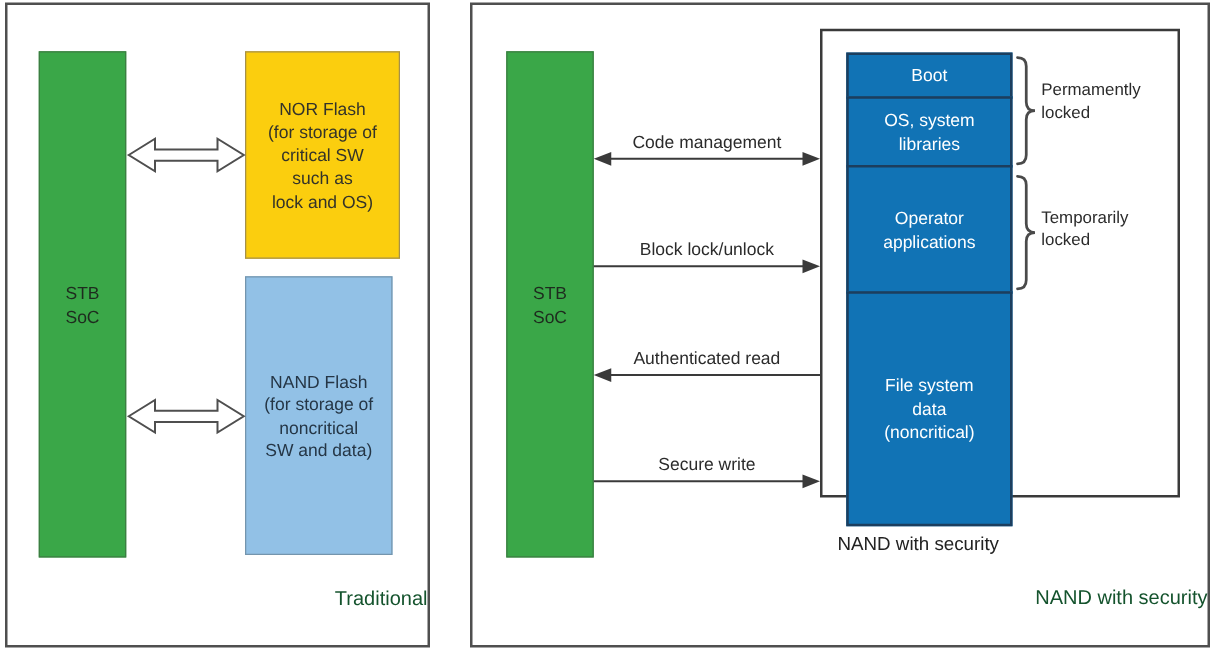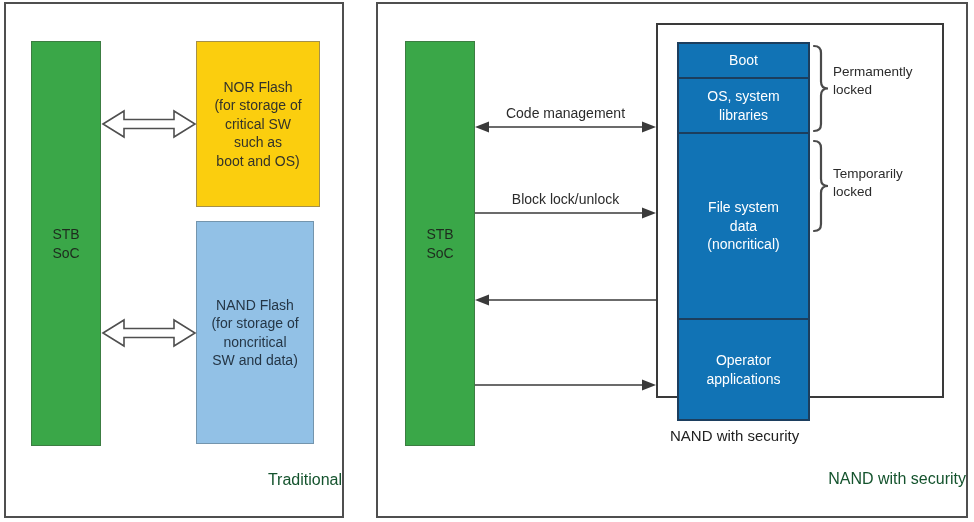--- a/index.html
+++ b/index.html
@@ -72,21 +72,21 @@
     <div class="box gbox" style="left:25px;top:37px;width:70px;height:405px">
       <span class="pre">STB
 SoC</span>
     </div>
 
     <div class="box ybox" style="left:190px;top:37px;width:124px;height:166px">
       <span class="pre">NOR Flash
 (for storage of
 critical SW
 such as
-boot and OS)</span>
+lock and OS)</span>
     </div>
 
     <div class="box lbbox" style="left:190px;top:217px;width:118px;height:223px">
       <span class="pre">NAND Flash
 (for storage of
 noncritical
 SW and data)</span>
     </div>
 
     <svg class="overlay" viewBox="0 0 336 512">
@@ -107,28 +107,28 @@
 
     <div class="inner-box">
       <div class="seg-stack">
         <div class="segment" style="height:37px">
           <span class="pre">Boot</span>
         </div>
         <div class="segment" style="height:57px">
           <span class="pre">OS, system
 libraries</span>
         </div>
+        <div class="segment" style="height:103px">
+          <span class="pre">Operator
+applications</span>
+        </div>
         <div class="segment" style="height:188px">
           <span class="pre">File system
 data
 (noncritical)</span>
-        </div>
-        <div class="segment" style="height:103px">
-          <span class="pre">Operator
-applications</span>
         </div>
       </div>
       <div class="inner-label">NAND with security</div>
     </div>
 
     <svg class="overlay" viewBox="0 0 588 512">
 
       <line class="aline" x1="109" y1="123" x2="266" y2="123"></line>
       <polygon class="ahead" points="97,123 111,117.5 111,128.5"></polygon>
       <polygon class="ahead" points="278,123 264,117.5 264,128.5"></polygon>
@@ -142,20 +142,22 @@
       <line class="aline" x1="97" y1="381" x2="266" y2="381"></line>
       <polygon class="ahead" points="278,381 264,375.5 264,386.5"></polygon>
 
       <path class="brace" d="M 436,42 Q 443,42 443,49 L 443,77.5 Q 443,84.5 450,84.5 Q 443,84.5 443,91.5 L 443,120 Q 443,127 436,127"></path>
 
       <path class="brace" d="M 436,137 Q 443,137 443,144 L 443,175 Q 443,182 450,182 Q 443,182 443,189 L 443,220 Q 443,227 436,227"></path>
     </svg>
 
     <div class="arrow-label" style="top:187px">Block lock/unlock</div>
     <div class="arrow-label" style="top:101px">Code management</div>
+    <div class="arrow-label" style="top:274px">Authenticated read</div>
+    <div class="arrow-label" style="top:359px">Secure write</div>
 
     <div class="lock-label pre" style="top:59px">Permamently
 locked</div>
     <div class="lock-label pre" style="top:161px">Temporarily
 locked</div>
 
     <div class="caption caption-right">NAND with security</div>
   </section>
 </div>
 

